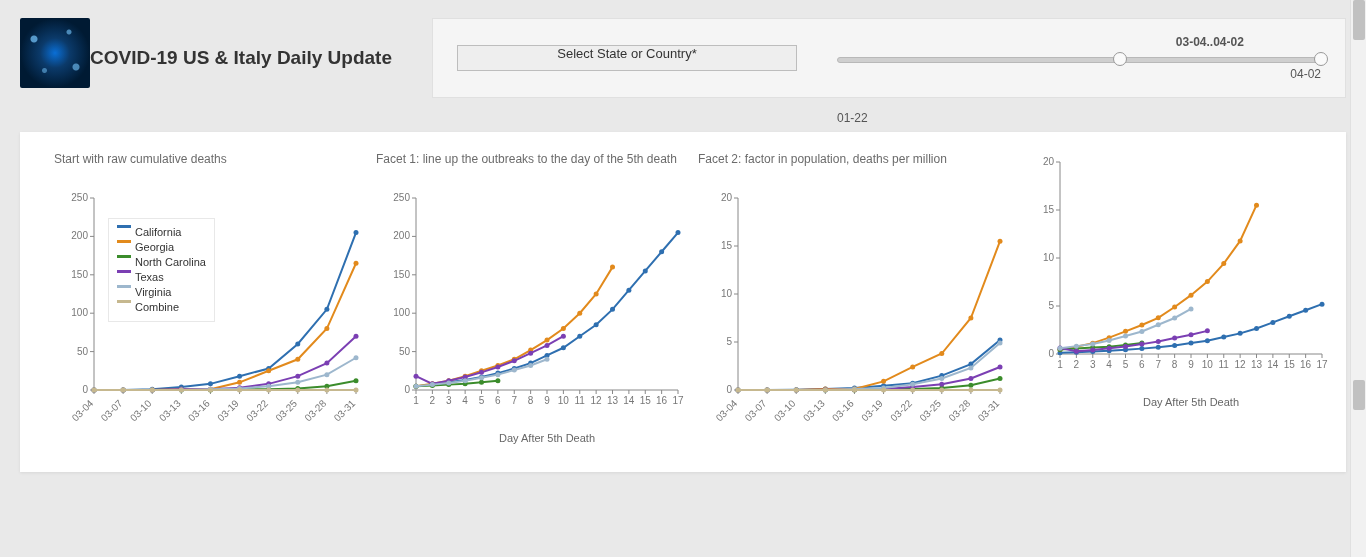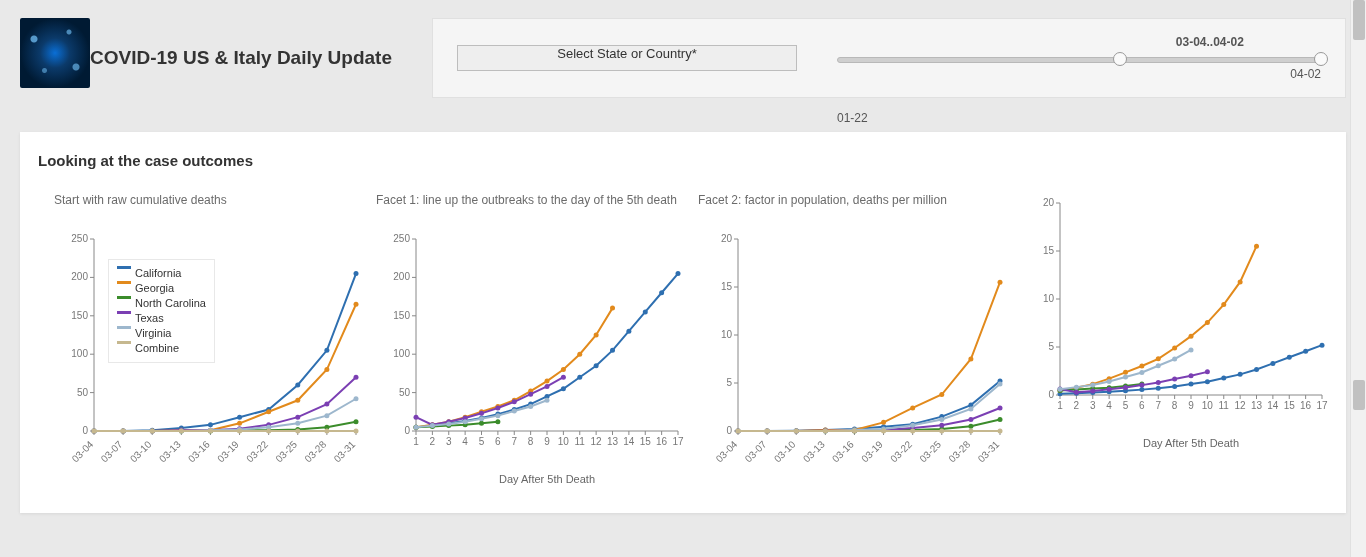--- a/index.html
+++ b/index.html
@@ -57,21 +57,20 @@
       <div class="slider-thumb" style="left:57%;"></div>
       <div class="slider-thumb" style="left:calc(100% - 7px);"></div>
       <div class="slider-label" style="top:34px; left:0;margin-top:44px;">01-22</div>
       <div class="slider-label" style="top:34px; right:0;">04-02</div>
       <div class="slider-label" style="top:2px; left:70%;font-weight:bold;">03-04..04-02</div>
     </div>
   </div>
 </div>
 
 <div class="card">
-  <h2>Looking at the case outcomes</h2>
   <div class="charts" id="charts-row">
         <div class="chart-col">
           <div class="chart-title">Start with raw cumulative deaths</div>
           <div class="chart-svg-wrap">
             <svg width="310" height="260" viewBox="0 0 310 260">
               <g class="axis">
                 <line x1="36" y1="202" x2="40" y2="202"></line>
                 <text x="34" y="205" text-anchor="end">0</text>
                 <line x1="36" y1="163.6" x2="40" y2="163.6"></line>
                 <text x="34" y="166.6" text-anchor="end">50</text>

